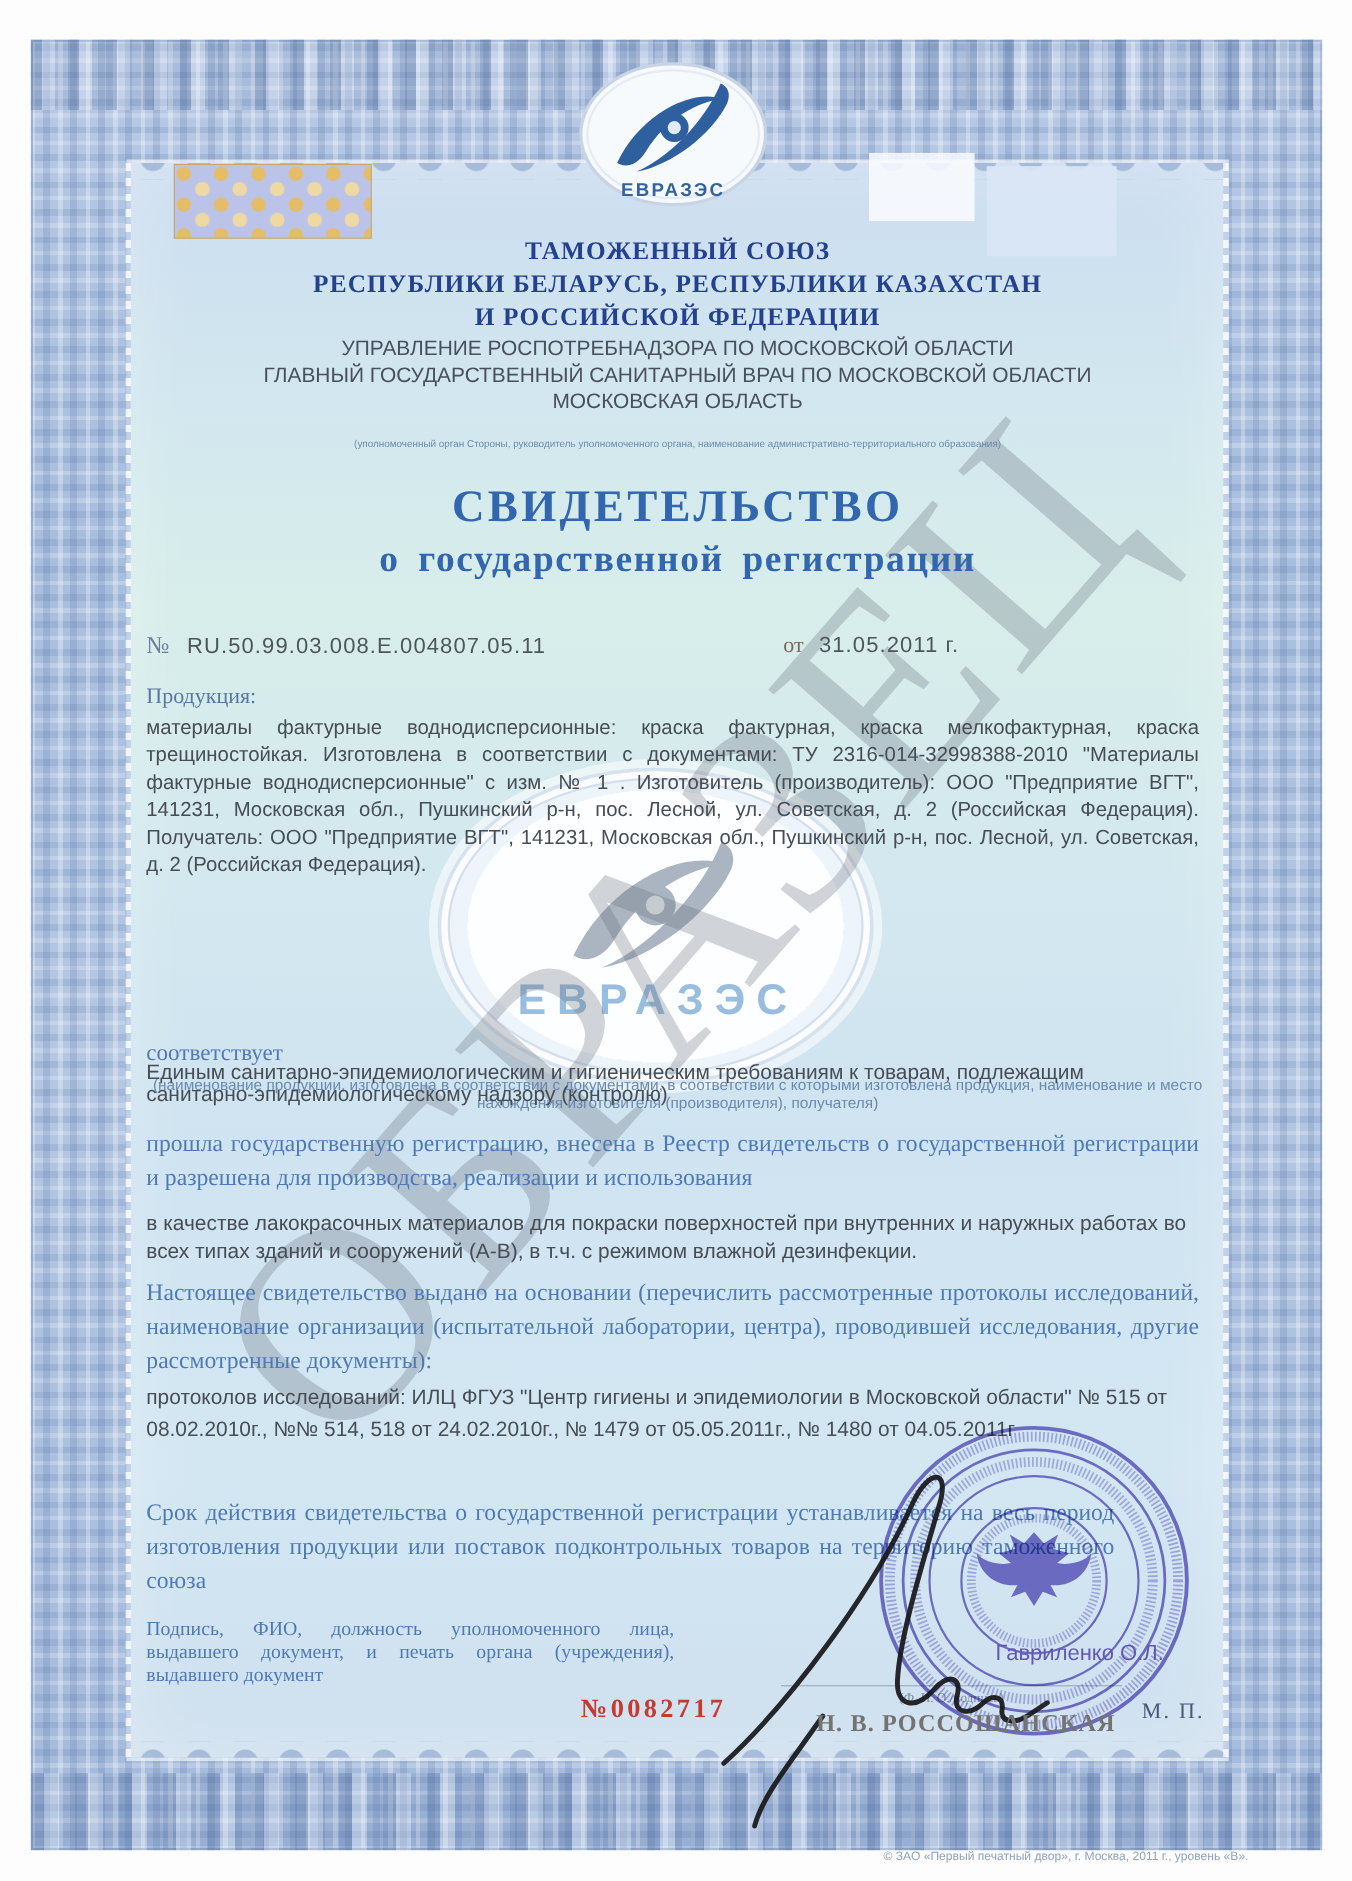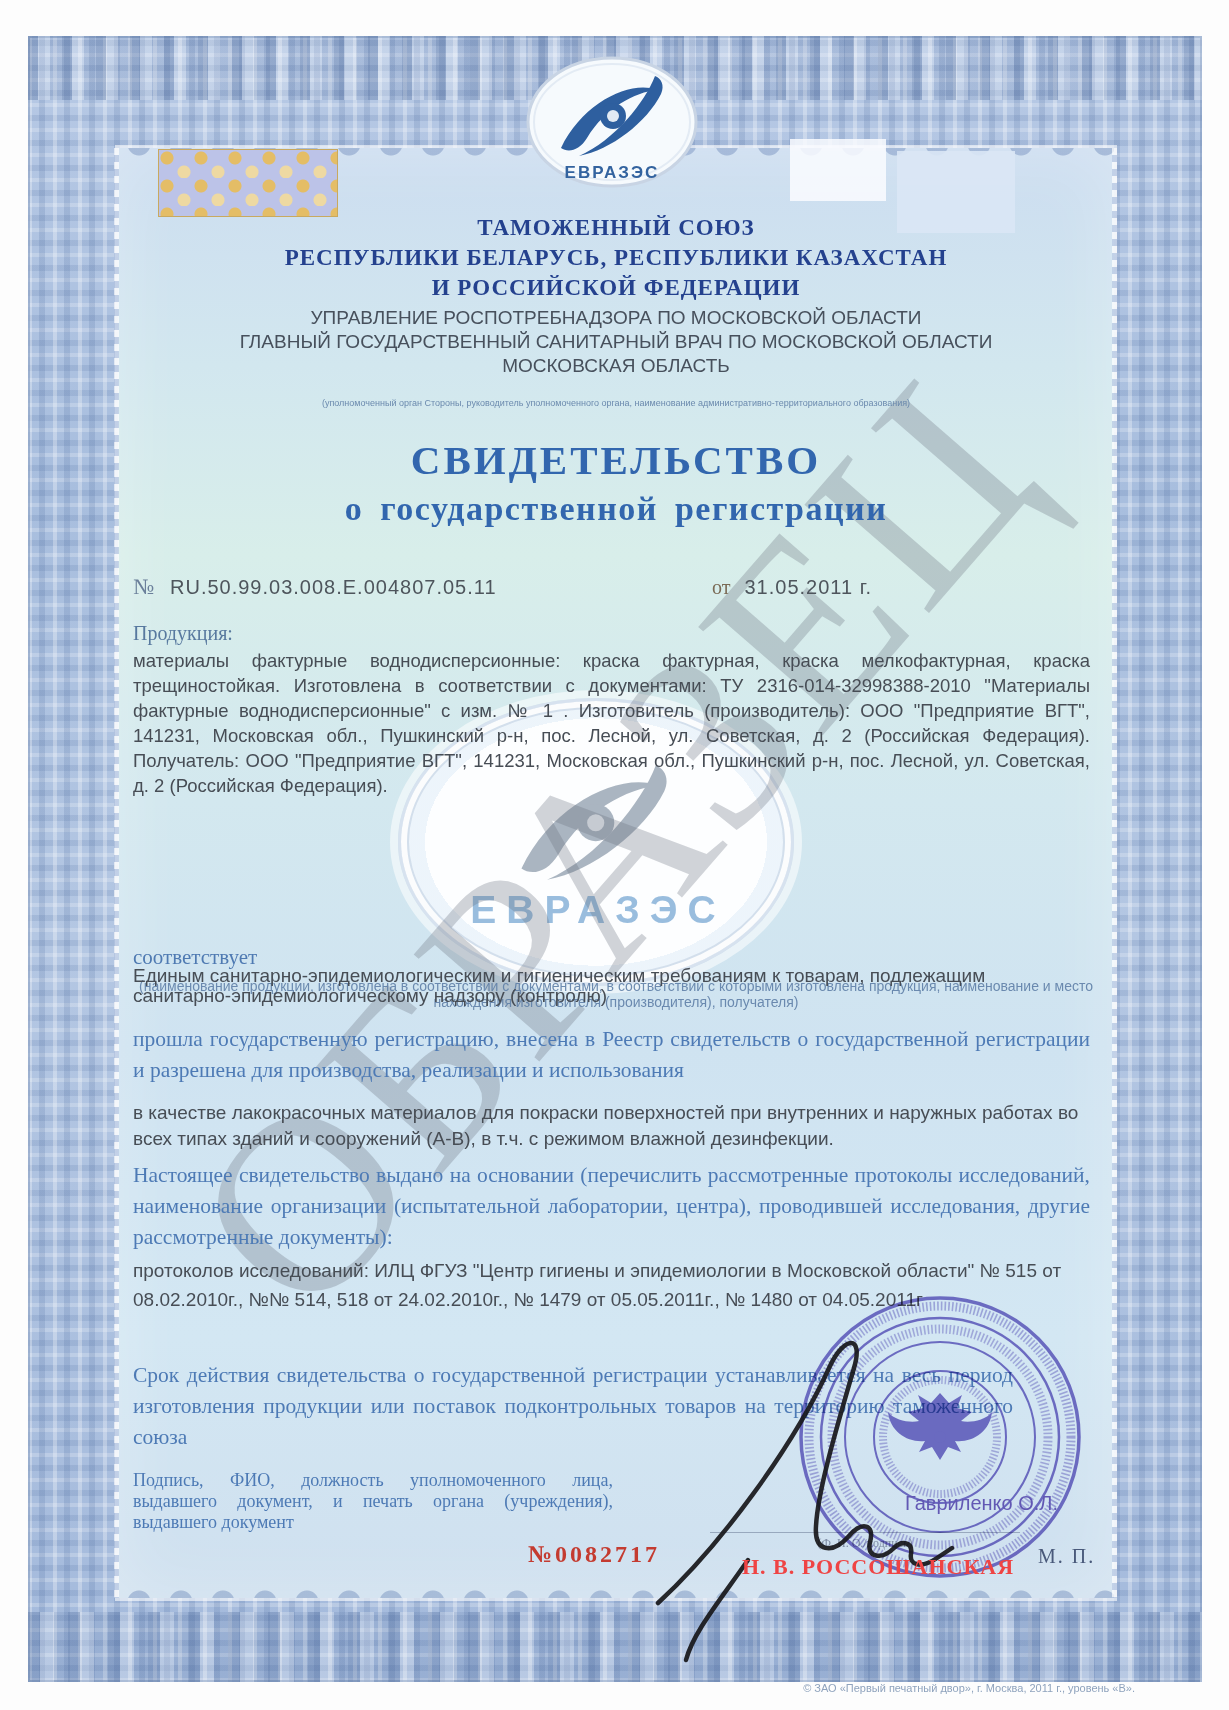--- a/index.html
+++ b/index.html
@@ -79,21 +79,21 @@
     transform:rotate(-49deg);transform-origin:center;
     font-size:252px;font-weight:normal;letter-spacing:8px;
     color:rgba(106,113,126,.30);pointer-events:none;}
 
   
   .sig-note{left:133px;top:1470px;width:480px;color:#4d7ab5;font-size:18px;line-height:21px;text-align:justify;z-index:6;}
   .blank-no{left:528px;top:1541px;color:#c43b30;font-weight:bold;font-size:24px;letter-spacing:3px;z-index:6;}
   .sig-line{left:710px;top:1532px;width:310px;height:1px;background:#6a7a95;opacity:.55;z-index:6;}
   .sig-cap{left:740px;top:1536px;width:250px;text-align:center;color:#7d8aa3;font-size:12px;z-index:6;}
   .official{left:905px;top:1492px;font-family:"Liberation Sans","DejaVu Sans",sans-serif;color:#6258b4;font-size:20px;z-index:9;}
-  .signatory{left:742px;top:1554px;color:#ef4444;font-weight:bold;font-size:22px;letter-spacing:1px;z-index:9;}
+  .signatory{left:742px;top:1554px;color:#737373;font-weight:bold;font-size:22px;letter-spacing:1px;z-index:9;}
   .mp{left:1038px;top:1545px;color:#49597a;font-size:20px;letter-spacing:2px;z-index:9;}
   .stamp{left:796px;top:1293px;width:288px;height:288px;z-index:7;opacity:.85;mix-blend-mode:multiply;}
   .sig-ink{left:598px;top:1298px;width:370px;height:365px;z-index:8;}
   .footer{left:0;top:1682px;width:1135px;text-align:right;
     font-family:"Liberation Sans","DejaVu Sans",sans-serif;color:#8fa3bd;font-size:11px;z-index:6;}
 </style>
 </head>
 <body>
 
 <div class="page">

